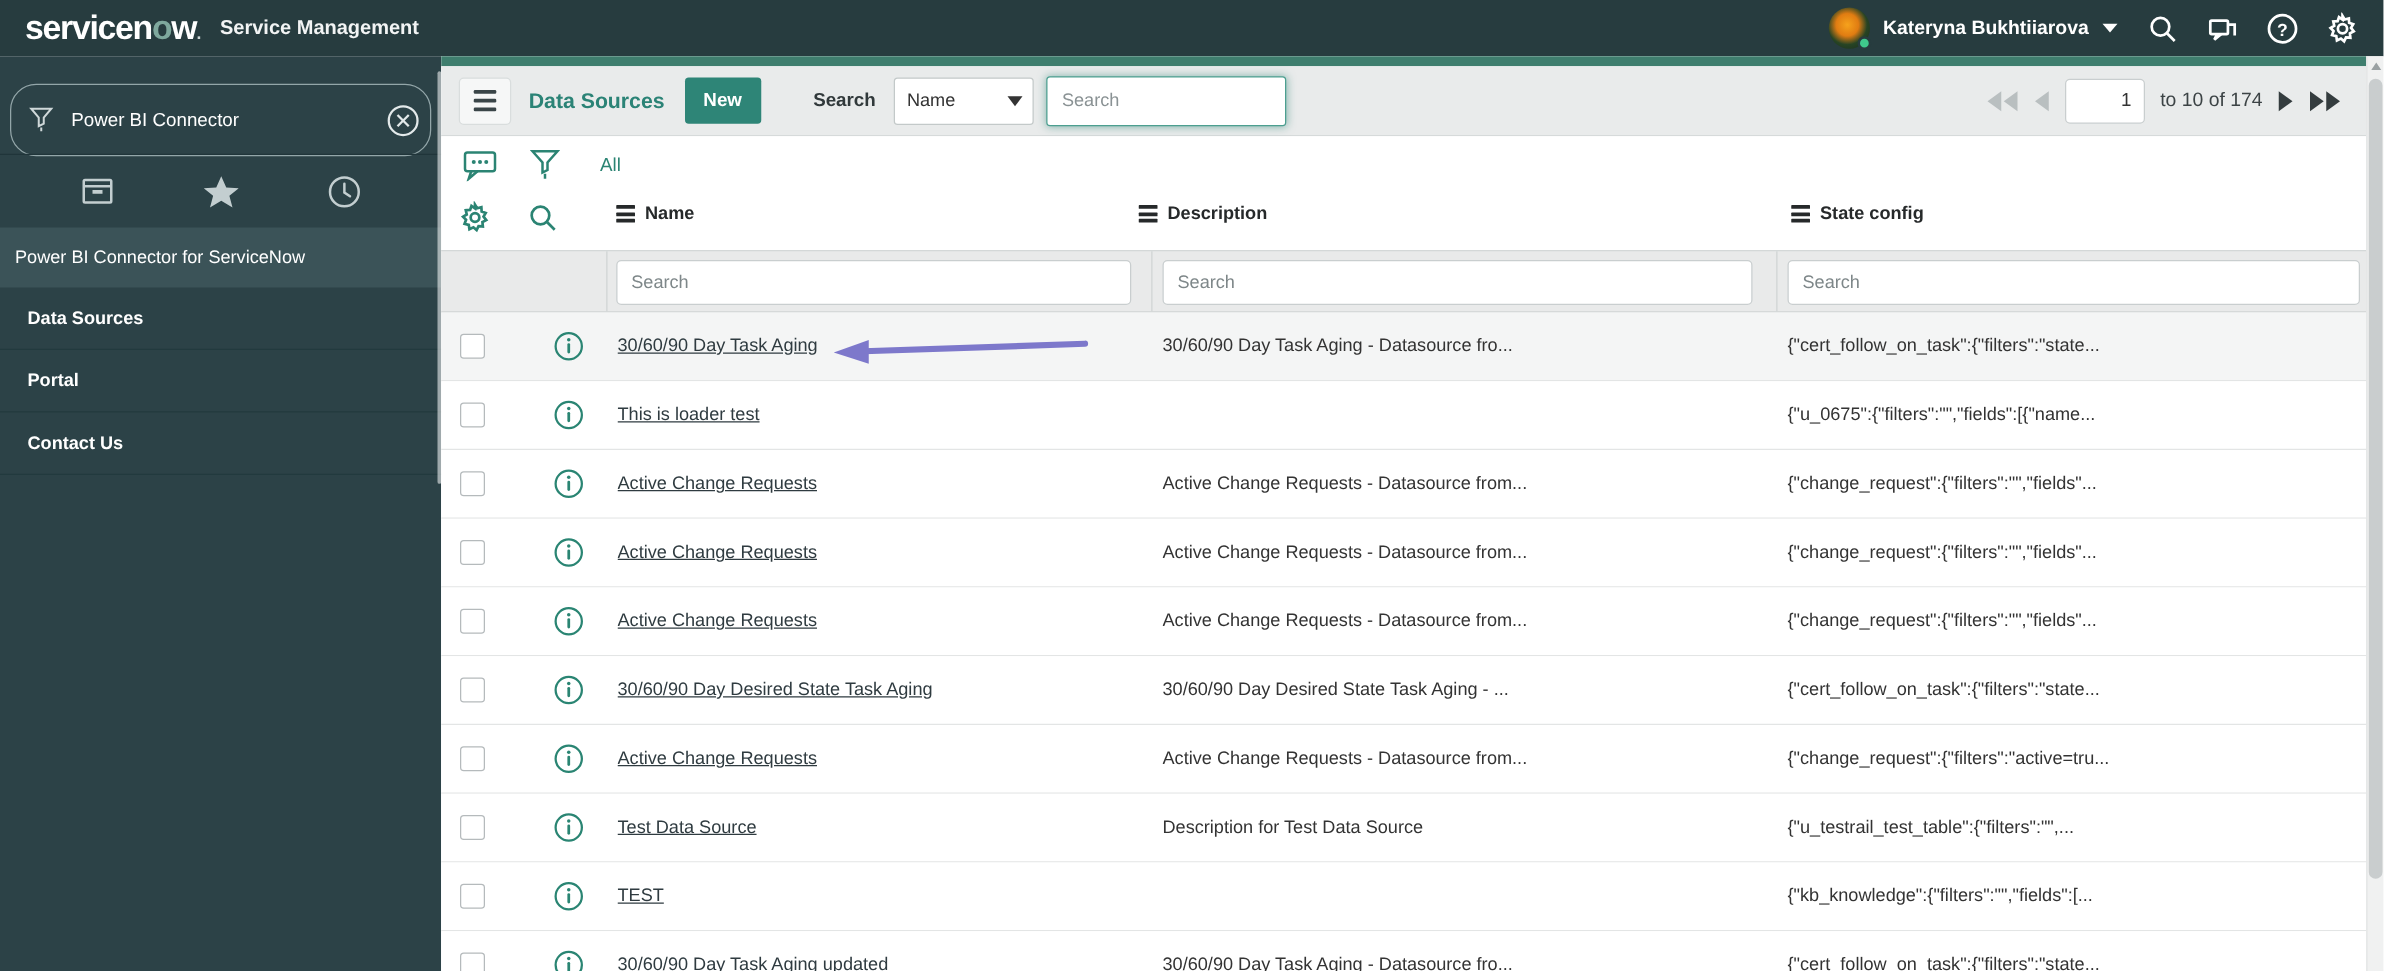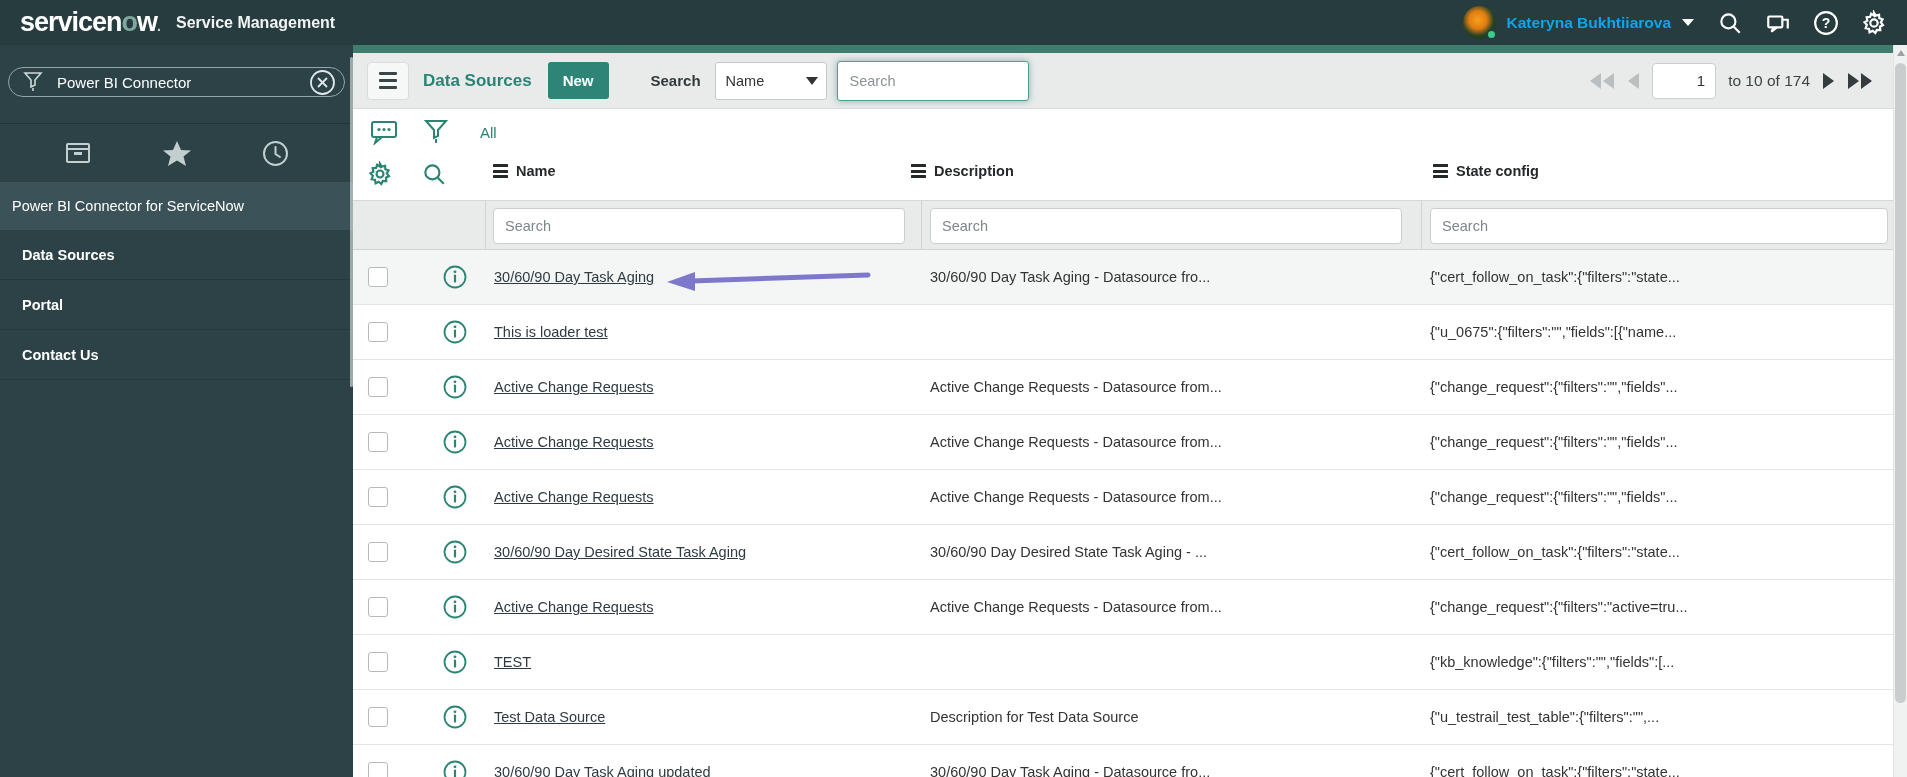--- a/index.html
+++ b/index.html
@@ -13,26 +13,26 @@
   .logo { font-size:27px; font-weight:700; letter-spacing:-1px; color:#fff; line-height:1; }
   .logo .logo-o { color:#7ea89d; }
   .logo .logo-dot { font-size:14px; vertical-align:baseline; color:#cfd8d8; }
   .product-name { margin-left:16px; font-size:16px; font-weight:600; color:#f2f4f4; }
   .header-right { margin-left:auto; display:flex; align-items:center; gap:22px; }
   .user-chip { display:flex; align-items:center; gap:10px; cursor:pointer; }
   .avatar { position:relative; width:33px; height:33px; border-radius:50%;
     background:radial-gradient(circle at 45% 42%, #f6a21c 0%, #e07c12 34%, #274424 60%, #15281c 100%); }
   .avatar .presence { position:absolute; right:-1px; bottom:-1px; width:11px; height:11px; border-radius:50%;
     background:#3fc98c; border:2px solid #273c3f; }
-  .user-name { font-size:15.5px; font-weight:600; color:#0ea5e9; }
+  .user-name { font-size:15.5px; font-weight:600; color:#ffffff; }
   .hdr-icon { width:26px; height:26px; display:block; }
 
   
   .sidebar { position:absolute; left:0; top:45px; width:353px; height:732px; background:#2c4247; }
-  .nav-filter { position:absolute; left:8px; top:22px; width:337px; height:30px;
+  .nav-filter { position:absolute; left:8px; top:22px; width:337px; height:58px;
     border:1px solid #93a6a9; border-radius:21px; display:flex; align-items:center; padding:0 8px 0 14px; }
   .nav-filter input { flex:1; background:transparent; border:none; outline:none; color:#fff;
     font-size:15px; font-family:inherit; margin-left:12px; }
   .sidebar-divider { position:absolute; left:0; top:78px; width:353px; height:1px; background:#20353a; }
   .sidebar-tabs { position:absolute; left:0; top:79px; width:353px; height:58px;
     display:flex; align-items:center; justify-content:space-around; padding:0 28px; }
   .app-title { position:absolute; left:0; top:137px; width:353px; height:48px; background:#3b5358;
     display:flex; align-items:center; padding:0 12px; color:#fff; font-size:14.5px; font-weight:400; }
   .sidebar-nav { position:absolute; left:0; top:185px; width:353px; }
   .nav-item { height:50px; display:flex; align-items:center; padding-left:22px; color:#fff;
@@ -377,34 +377,34 @@
         <div class="cell-desc">Active Change Requests - Datasource from...</div>
         <div class="cell-config">{"change_request":{"filters":"active=tru...</div>
       </div>
       <div class="row">
         <div class="checkbox"></div>
         <svg class="info-wrap" viewBox="0 0 24 24">
             <circle cx="12" cy="12" r="10.5" fill="none" stroke="#2a8573" stroke-width="1.8"></circle>
             <circle cx="12" cy="6.8" r="1.4" fill="#2a8573"></circle>
             <rect x="10.9" y="9.5" width="2.2" height="8.2" rx="1.1" fill="#2a8573"></rect>
           </svg>
+        <div class="cell-name"><a>Test Data Source</a></div>
+        <div class="cell-desc">Description for Test Data Source</div>
+        <div class="cell-config">{"u_testrail_test_table":{"filters":"",...</div>
+      </div>
+      <div class="row">
+        <div class="checkbox"></div>
+        <svg class="info-wrap" viewBox="0 0 24 24">
+            <circle cx="12" cy="12" r="10.5" fill="none" stroke="#2a8573" stroke-width="1.8"></circle>
+            <circle cx="12" cy="6.8" r="1.4" fill="#2a8573"></circle>
+            <rect x="10.9" y="9.5" width="2.2" height="8.2" rx="1.1" fill="#2a8573"></rect>
+          </svg>
         <div class="cell-name"><a>TEST</a></div>
         <div class="cell-desc"></div>
         <div class="cell-config">{"kb_knowledge":{"filters":"","fields":[...</div>
-      </div>
-      <div class="row">
-        <div class="checkbox"></div>
-        <svg class="info-wrap" viewBox="0 0 24 24">
-            <circle cx="12" cy="12" r="10.5" fill="none" stroke="#2a8573" stroke-width="1.8"></circle>
-            <circle cx="12" cy="6.8" r="1.4" fill="#2a8573"></circle>
-            <rect x="10.9" y="9.5" width="2.2" height="8.2" rx="1.1" fill="#2a8573"></rect>
-          </svg>
-        <div class="cell-name"><a>Test Data Source</a></div>
-        <div class="cell-desc">Description for Test Data Source</div>
-        <div class="cell-config">{"u_testrail_test_table":{"filters":"",...</div>
       </div>
       <div class="row">
         <div class="checkbox"></div>
         <svg class="info-wrap" viewBox="0 0 24 24">
             <circle cx="12" cy="12" r="10.5" fill="none" stroke="#2a8573" stroke-width="1.8"></circle>
             <circle cx="12" cy="6.8" r="1.4" fill="#2a8573"></circle>
             <rect x="10.9" y="9.5" width="2.2" height="8.2" rx="1.1" fill="#2a8573"></rect>
           </svg>
         <div class="cell-name"><a>30/60/90 Day Task Aging updated</a></div>
         <div class="cell-desc">30/60/90 Day Task Aging - Datasource fro...</div>

